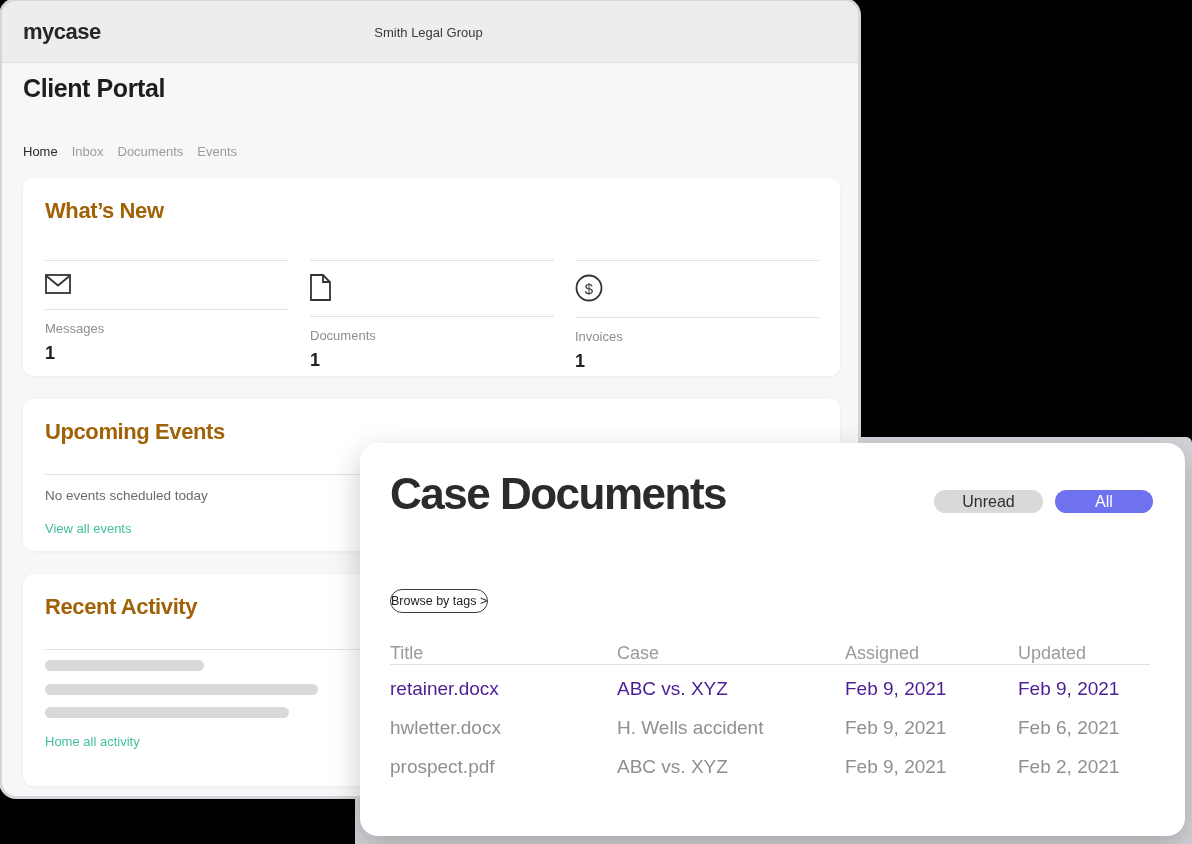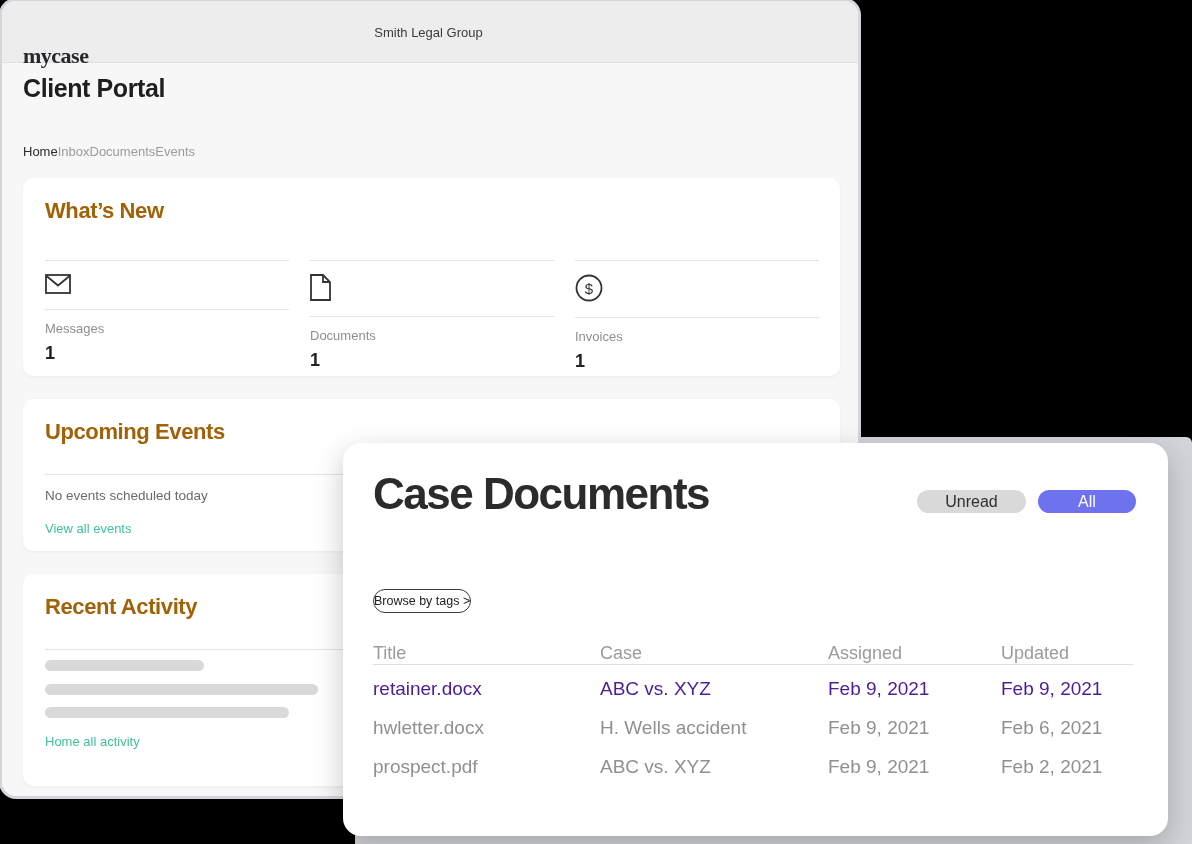--- a/index.html
+++ b/index.html
@@ -32,26 +32,25 @@
   }
   .portal-header {
     position: relative;
     height: 62px;
     background: #ededee;
     border-bottom: 1px solid #e0e0e1;
   }
   .brand {
     position: absolute;
     left: 21px; top: 18px;
-    font-family: Liberation Serif, serif;
+    font-family: Liberation Sans, sans-serif;
     font-weight: 700;
     font-size: 22px;
     letter-spacing: -0.5px;
     color: #26262b;
-    margin-top: 24px;
   }
   .firm-name {
     position: absolute;
     left: 0; right: 16px; top: 24px;
     text-align: center;
     font-size: 13px;
     color: #3a3a3e;
     margin-left: 13px;
   }
   .page-title {
@@ -59,21 +58,21 @@
     left: 21px; top: 73px;
     font-size: 25px;
     font-weight: 700;
     letter-spacing: -0.4px;
     color: #1e1e20;
   }
   .portal-nav {
     position: absolute;
     left: 21px; top: 143px;
     display: flex;
-    gap: 0;
+    gap: 14px;
     font-size: 13px;
   }
   .nav-item { color: #9b9b9e; cursor: pointer; }
   .nav-item.active { color: #2b2b2e; font-weight: 500; }
 
   
   .card {
     position: absolute;
     left: 21px;
     width: 817px;
@@ -138,21 +137,21 @@
     background: #d9d9db;
   }
   .skeleton-1 { margin-top: 10px; width: 159px; }
   .skeleton-2 { margin-top: 13px; width: 273px; }
   .skeleton-3 { margin-top: 12px; width: 244px; }
   .card-activity .teal-link { margin-top: 16px; }
 
   
   .doc-card {
     position: absolute;
-    left: 343px; top: 443px;
+    left: 360px; top: 443px;
     width: 825px; height: 393px;
     background: #ffffff;
     border-radius: 18px;
     box-shadow: 0 10px 30px rgba(0,0,0,0.22);
   }
   .doc-title {
     position: absolute;
     left: 30px; top: 26px;
     font-size: 44px;
     font-weight: 700;

